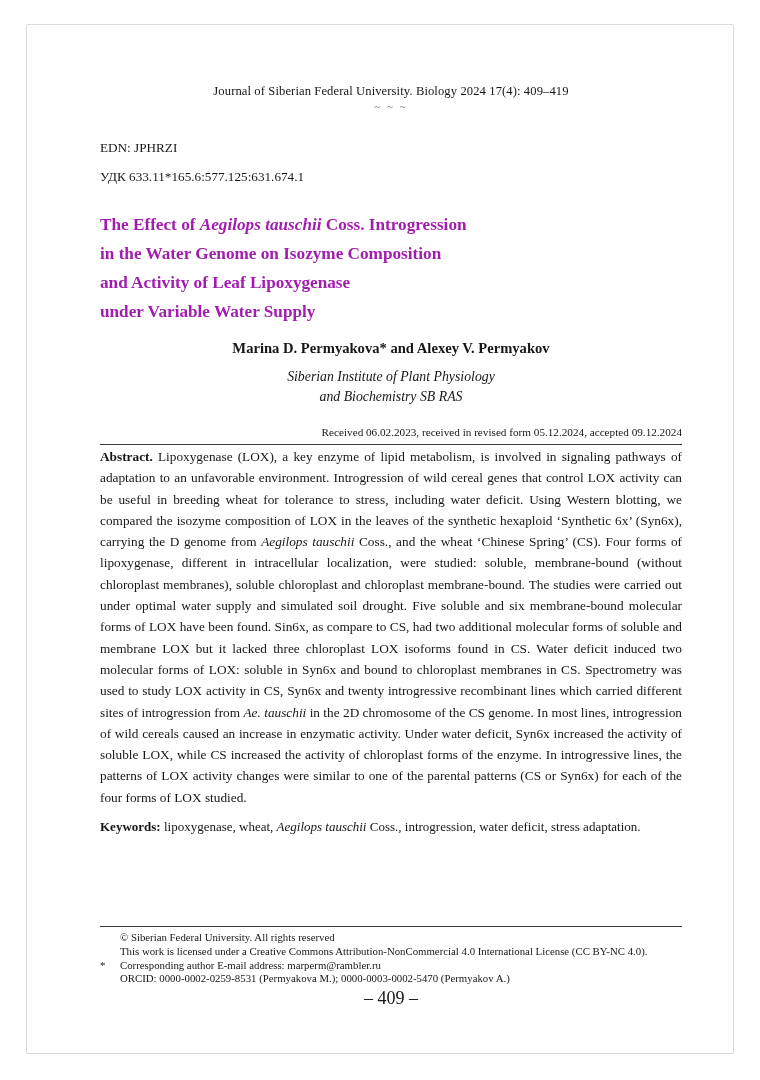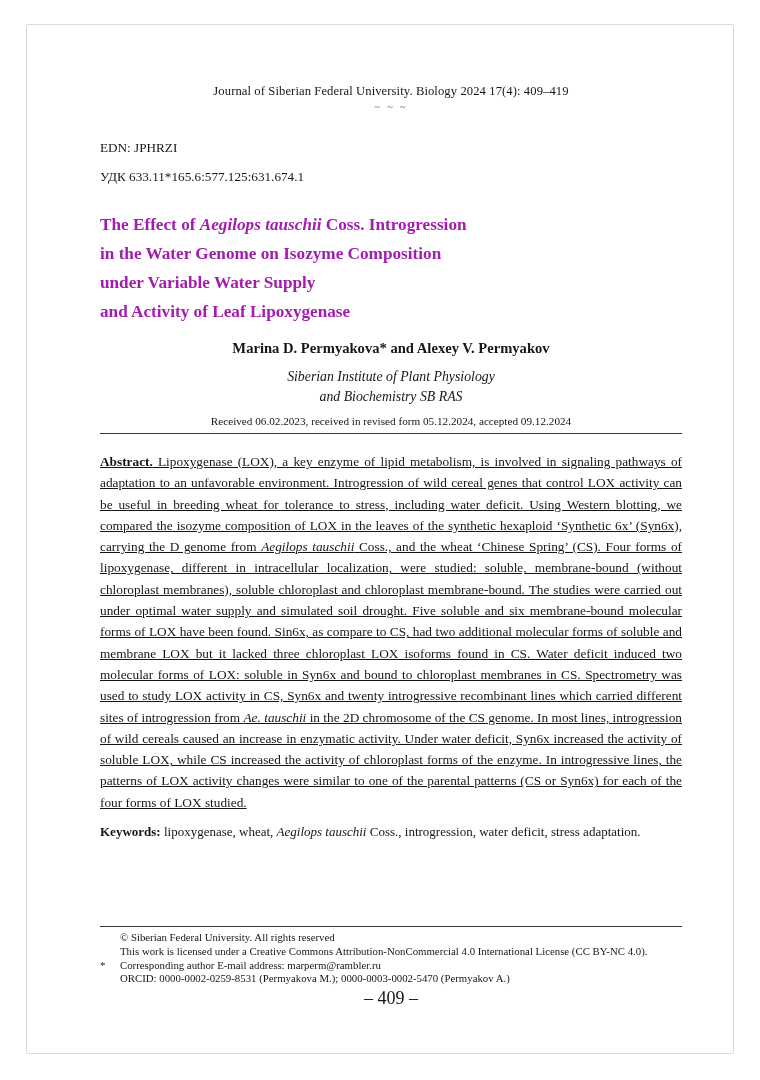--- a/index.html
+++ b/index.html
@@ -15,23 +15,23 @@
   .content { position:absolute; left:100px; top:0; width:582px; }
   .journal-line { margin-top:84px; text-align:center; font-size:12.6px; letter-spacing:0.1px; }
   .tilde { text-align:center; font-size:11px; color:#6d6d6d; margin-top:1px; letter-spacing:2px; }
   .edn { margin-top:28px; font-size:13.2px; }
   .udk { margin-top:13px; font-size:13.2px; }
   .title { margin-top:25px; font-size:17.2px; font-weight:bold; line-height:29px; color:#a21caf; }
   .title i { font-style:italic; }
   .authors-block { margin-top:14px; text-align:center; }
   .author-names { font-size:14.6px; font-weight:bold; }
   .affiliation { margin-top:10px; font-style:italic; font-size:13.8px; line-height:20px; }
-  .received { margin-top:8px; text-align:center; font-size:11.2px; }
+  .received { margin-top:19px; text-align:right; font-size:11.2px; }
   .rule { margin-top:6px; border:none; border-top:1.2px solid #3a3a3a; height:0; }
-  .abstract { margin-top:17px; font-size:13.3px; line-height:21.3px; text-align:justify;text-decoration:underline; }
+  .abstract { margin-top:1px; font-size:13.3px; line-height:21.3px; text-align:justify; }
   .abstract b, .keywords b { font-weight:bold; }
   .keywords { margin-top:8px; font-size:13px; line-height:21.3px; }
   .footer { position:absolute; left:100px; top:926px; width:582px; font-size:10.8px; line-height:13.8px; }
   .rule2 { border:none; border-top:1.1px solid #3a3a3a; height:0; margin-bottom:4px; }
   .foot-row { display:flex; }
   .foot-marker { width:20px; flex:0 0 20px; }
   .foot-text { flex:1; }
   .page-number { position:absolute; left:100px; width:582px; top:988px; text-align:center; font-size:18px; }
 </style>
 </head>
@@ -43,22 +43,22 @@
 
   <div class="journal-line">Journal of Siberian Federal University. Biology 2024 17(4): 409–419</div>
   <div class="tilde">~ ~ ~</div>
 
   <div class="edn">EDN: JPHRZI</div>
   <div class="udk">УДК 633.11*165.6:577.125:631.674.1</div>
 
   <h1 class="title">
     <div class="title-line"><span>The Effect of </span><i>Aegilops tauschii</i><span> Coss. Introgression</span></div>
     <div class="title-line"><span>in the Water Genome on Isozyme Composition</span></div>
+    <div class="title-line"><span>and Activity of Leaf Lipoxygenase</span></div>
     <div class="title-line"><span>under Variable Water Supply</span></div>
-    <div class="title-line"><span>and Activity of Leaf Lipoxygenase</span></div>
   </h1>
 
   <div class="authors-block">
     <div class="author-names">Marina D. Permyakova* and Alexey V. Permyakov</div>
     <div class="affiliation">
       <div>Siberian Institute of Plant Physiology</div>
       <div>and Biochemistry SB RAS</div>
     </div>
   </div>
 

